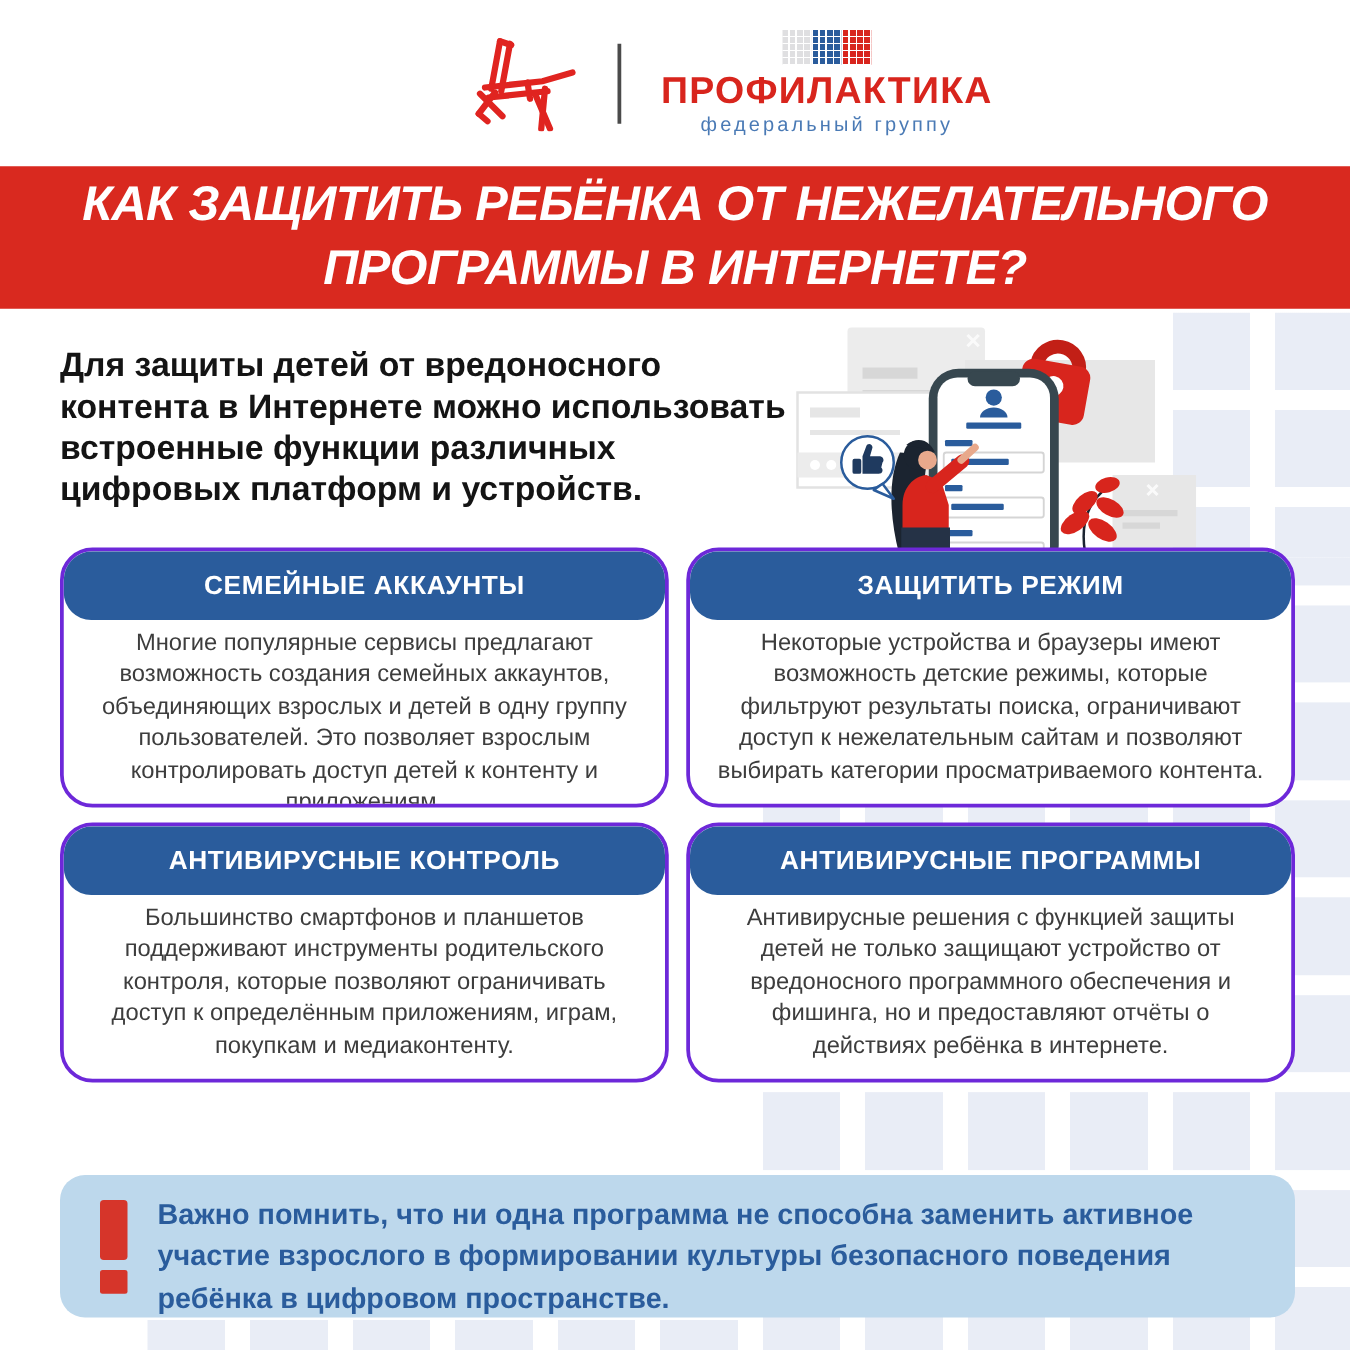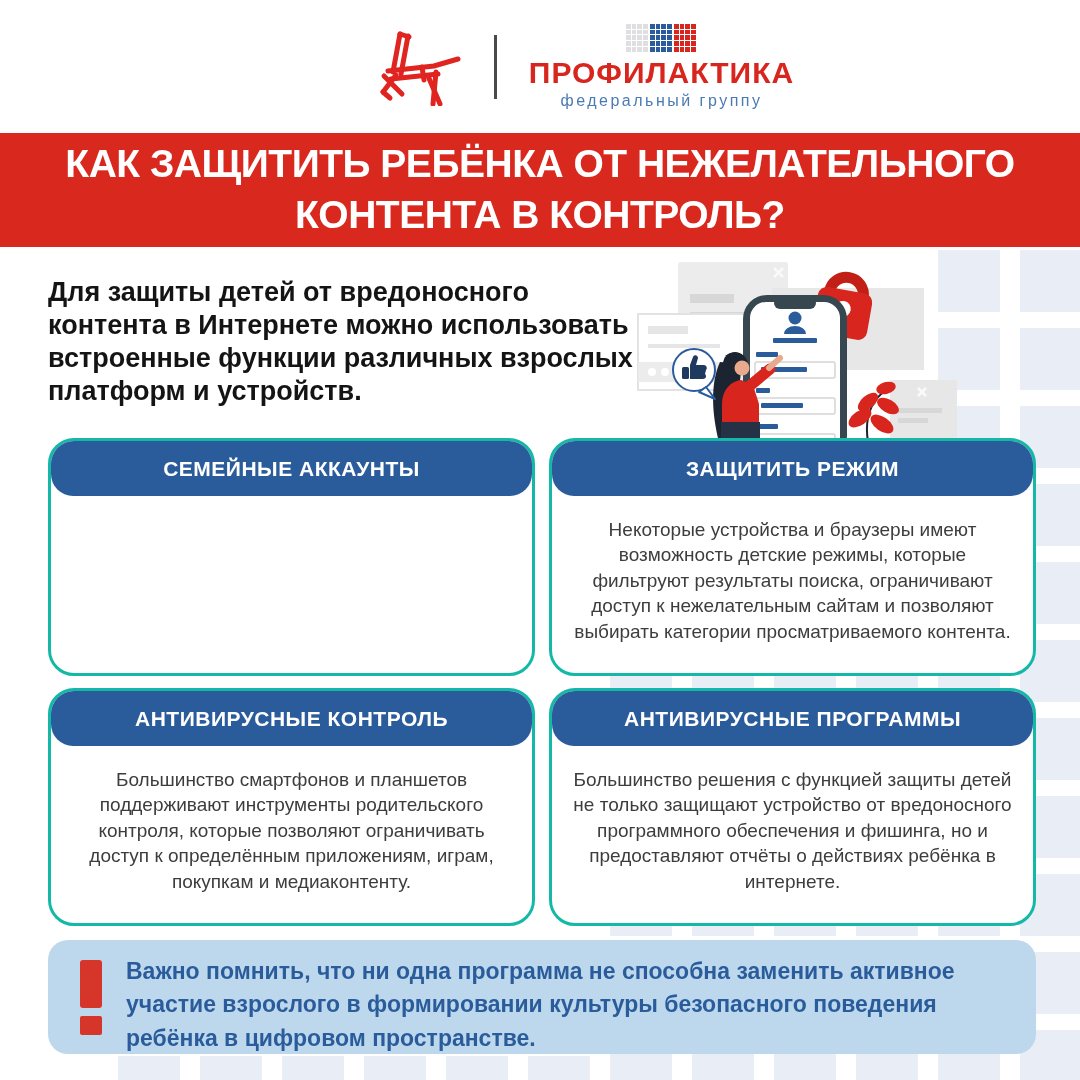--- a/index.html
+++ b/index.html
@@ -45,37 +45,37 @@
   .gblock.red{--c:#d8251d;}
   .brand-title{font-size:30px;font-weight:bold;letter-spacing:1px;color:#d8251d;line-height:1;}
   .brand-sub{font-size:16px;color:#4a7ab5;letter-spacing:2.5px;margin-top:5px;line-height:1;}
   
   .banner{
     position:absolute;left:0;top:133px;width:1080px;height:114px;background:#d9291f;z-index:2;
     display:flex;flex-direction:column;align-items:center;justify-content:center;
   }
   .banner div{
     color:#fff;font-weight:bold;font-size:39px;line-height:1.3;
-    letter-spacing:-0.5px;text-align:center;white-space:nowrap;
+    letter-spacing:-0.5px;text-align:center;white-space:nowrap;font-style:italic;
   }
   
   .intro{
     position:absolute;left:48px;top:276px;width:592px;z-index:2;
     font-size:27px;font-weight:bold;color:#141414;line-height:1.22;margin:0;
   }
   
   .illustration{position:absolute;left:622px;top:252px;width:335px;height:190px;z-index:1;}
   
   .cards{
     position:absolute;left:48px;top:438px;width:988px;z-index:2;
     display:grid;grid-template-columns:1fr 1fr;column-gap:14px;row-gap:12px;
   }
   .card{
-    height:238px;box-sizing:border-box;background:#fff;
-    border:3px solid #14b8a6;border-radius:26px;overflow:hidden;
+    height:208px;box-sizing:border-box;background:#fff;
+    border:3px solid #6d28d9;border-radius:26px;overflow:hidden;
     display:flex;flex-direction:column;
   }
   .card-header{
     background:#2a5c9c;min-height:55px;border-radius:0 0 22px 22px;
     display:flex;align-items:center;justify-content:center;flex:0 0 auto;
   }
   .card-header span{color:#fff;font-size:21px;font-weight:bold;letter-spacing:.5px;}
   .card-body{flex:1;display:flex;align-items:center;justify-content:center;padding:6px 20px 14px;}
   .card-body p{margin:0;text-align:center;font-size:19px;line-height:1.34;color:#3d3d3d;}
   
@@ -120,24 +120,24 @@
       <div class="gblock blue"></div>
       <div class="gblock red"></div>
     </div>
     <div class="brand-title">ПРОФИЛАКТИКА</div>
     <div class="brand-sub">федеральный группу</div>
   </div>
 </div>
 
 <div class="banner">
   <div>КАК ЗАЩИТИТЬ РЕБЁНКА ОТ НЕЖЕЛАТЕЛЬНОГО</div>
-  <div>КОНТЕНТА В КОНТРОЛЬ?</div>
-</div>
-
-<p class="intro">Для защиты детей от вредоносного контента в Интернете можно использовать встроенные функции различных взрослых платформ и устройств.</p>
+  <div>ПРОГРАММЫ В ИНТЕРНЕТЕ?</div>
+</div>
+
+<p class="intro">Для защиты детей от вредоносного контента в Интернете можно использовать встроенные функции различных цифровых платформ и устройств.</p>
 
 <div class="illustration">
   <svg width="335" height="190" viewBox="0 0 335 190">
 
     <g>
       <rect x="56" y="10" width="110" height="102" rx="3" fill="#ececec"></rect>
       <path d="M152 16 l9 9 M161 16 l-9 9" stroke="#fafafa" stroke-width="2.5"></path>
       <rect x="68" y="42" width="44" height="9" fill="#d7d7d7"></rect>
       <rect x="68" y="60" width="74" height="4" fill="#d7d7d7"></rect>
       <rect x="68" y="70" width="74" height="4" fill="#d7d7d7"></rect>
@@ -227,20 +227,23 @@
       <path d="M68 127 L81 127 C84 127 85 124 83 122 L84 118 C86 116 84 113 82 113 L74 113 L76 106 C76 103 72 102 71 105 L68 113 Z" fill="#1f3a5f"></path>
     </g>
   </svg>
 </div>
 
 <div class="cards">
   <div class="card">
     <div class="card-header">
       <span>СЕМЕЙНЫЕ АККАУНТЫ</span>
     </div>
+    <div class="card-body">
+      <p>Многие популярные сервисы предлагают возможность создания семейных аккаунтов, объединяющих взрослых и детей в одну группу пользователей. Это позволяет взрослым контролировать доступ детей к контенту и приложениям.</p>
+    </div>
   </div>
   <div class="card">
     <div class="card-header">
       <span>ЗАЩИТИТЬ РЕЖИМ</span>
     </div>
     <div class="card-body">
       <p>Некоторые устройства и браузеры имеют возможность детские режимы, которые фильтруют результаты поиска, ограничивают доступ к нежелательным сайтам и позволяют выбирать категории просматриваемого контента.</p>
     </div>
   </div>
   <div class="card">
@@ -249,21 +252,21 @@
     </div>
     <div class="card-body">
       <p>Большинство смартфонов и планшетов поддерживают инструменты родительского контроля, которые позволяют ограничивать доступ к определённым приложениям, играм, покупкам и медиаконтенту.</p>
     </div>
   </div>
   <div class="card">
     <div class="card-header">
       <span>АНТИВИРУСНЫЕ ПРОГРАММЫ</span>
     </div>
     <div class="card-body">
-      <p>Большинство решения с функцией защиты детей не только защищают устройство от вредоносного программного обеспечения и фишинга, но и предоставляют отчёты о действиях ребёнка в интернете.</p>
+      <p>Антивирусные решения с функцией защиты детей не только защищают устройство от вредоносного программного обеспечения и фишинга, но и предоставляют отчёты о действиях ребёнка в интернете.</p>
     </div>
   </div>
 </div>
 
 <div class="note">
   <div class="excl">
     <div class="excl-bar"></div>
     <div class="excl-dot"></div>
   </div>
   <p>Важно помнить, что ни одна программа не способна заменить активное участие взрослого в формировании культуры безопасного поведения ребёнка в цифровом пространстве.</p>

